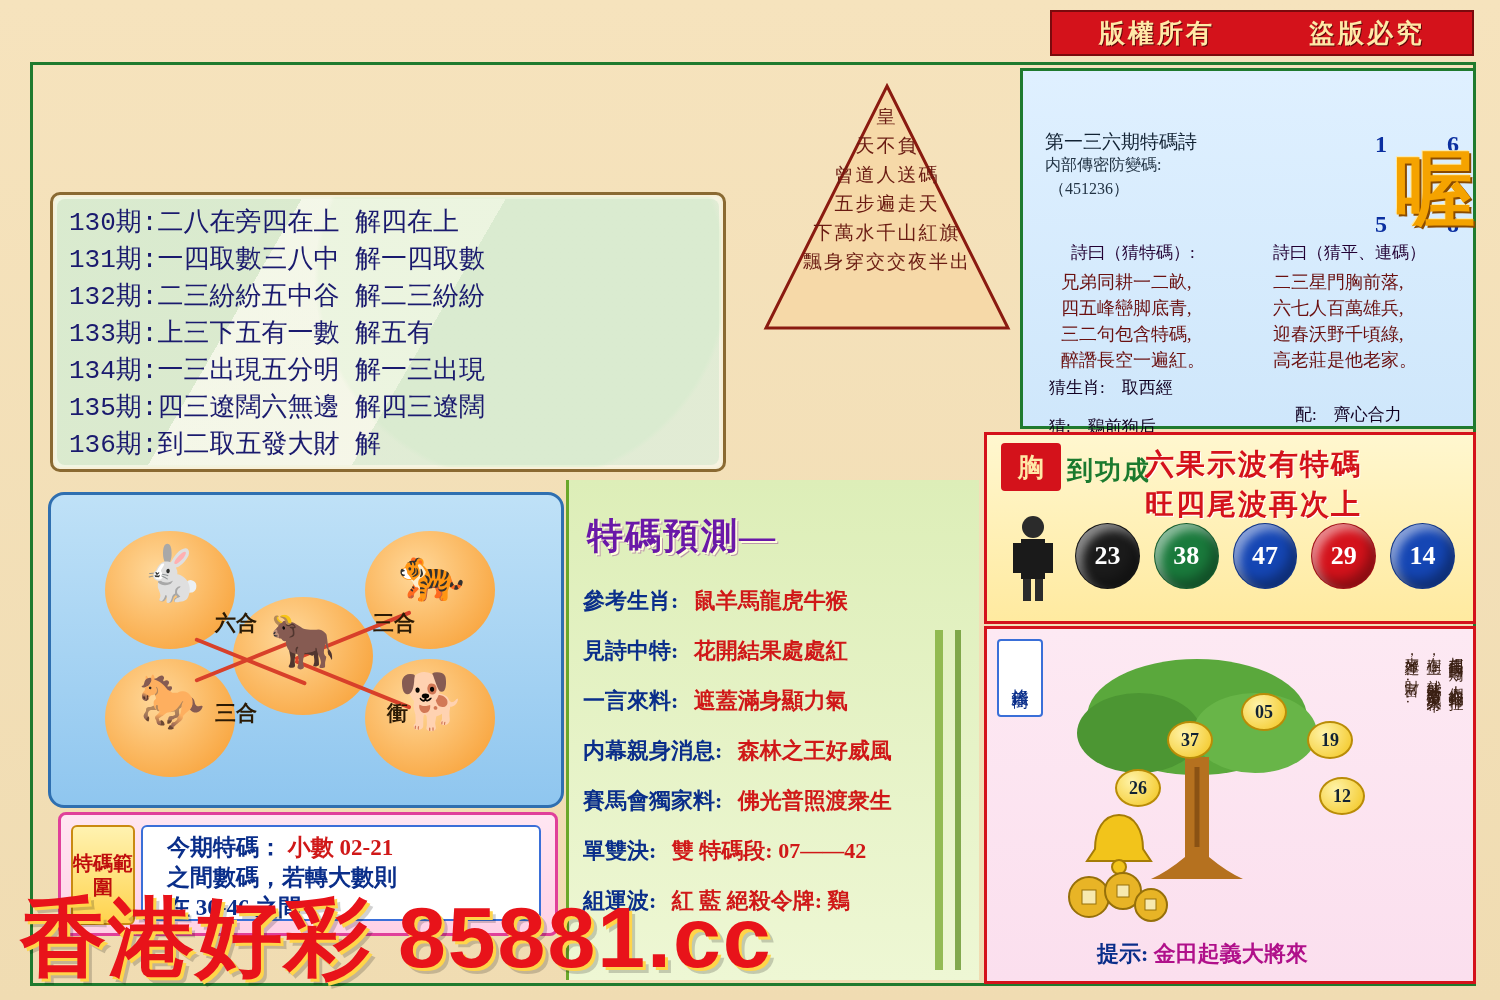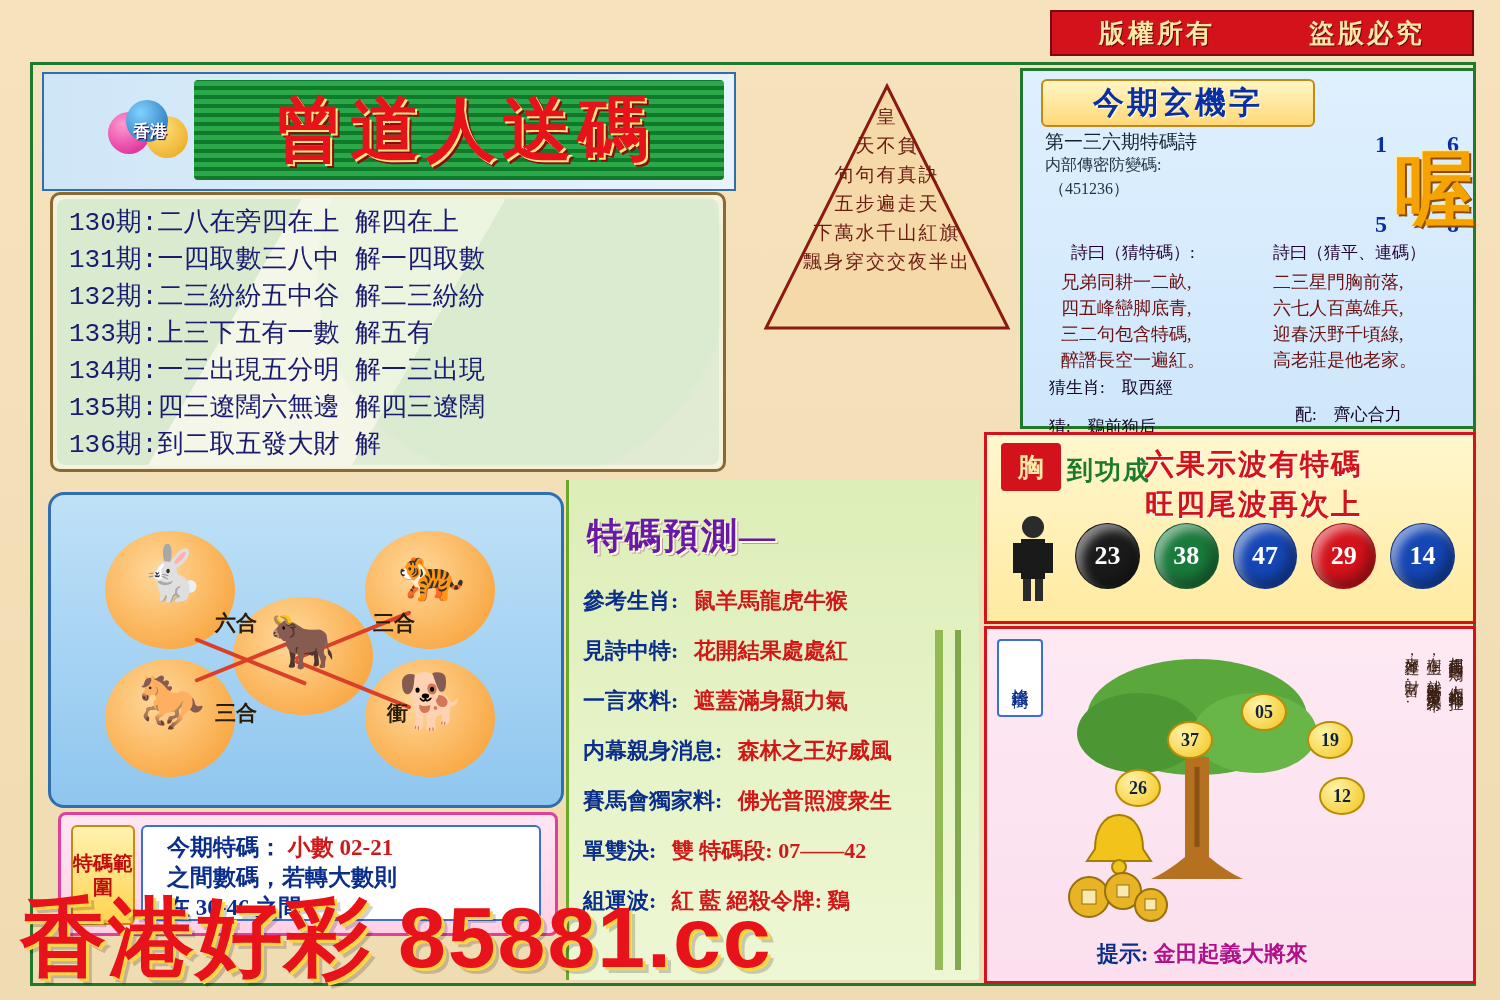--- a/index.html
+++ b/index.html
@@ -303,30 +303,20 @@
 
 <div class="page">
 
   <div class="copyright">
     <span>版權所有</span>
     <span>盜版必究</span>
   </div>
 
   <div class="frame"></div>
 
-  <div class="titlebox">
-    <div class="title-stripes"></div>
-    <div class="hk-badge">
-      <div class="b1"></div>
-        <div class="b2"></div>
-        <div class="b3"></div>
-      <div class="lbl">香港</div>
-    </div>
-    <div class="title-text">曾道人送碼</div>
-  </div>
 
   <div class="periods">
     <div class="cells"></div>
     <ul>
       <li>130期:二八在旁四在上  解四在上</li>
       <li>131期:一四取數三八中  解一四取數</li>
       <li>132期:二三紛紛五中谷  解二三紛紛</li>
       <li>133期:上三下五有一數  解五有</li>
       <li>134期:一三出現五分明  解一三出現</li>
       <li>135期:四三遼闊六無邊  解四三遼闊</li>
@@ -334,30 +324,29 @@
     </ul>
   </div>
 
   <div class="triangle-wrap">
     <svg width="250" height="260">
       <polygon points="125,6 246,248 4,248" fill="#f6d9a8" stroke="#8a1a10" stroke-width="3"></polygon>
     </svg>
     <div class="tri-lines">
       <div>皇</div>
       <div>天不負</div>
-      <div>句句有真訣</div>
+      <div>曾道人送碼</div>
       <div>五步遍走天</div>
       <div>下萬水千山紅旗</div>
       <div>飄身穿交交夜半出</div>
     </div>
   </div>
 
 
   <div class="xuanji">
-    <div class="hdr">今期玄機字</div>
     <div class="sub1">第一三六期特碼詩</div>
     <div class="sub2">内部傳密防變碼:</div>
     <div class="sub3">（451236）</div>
 
     <div class="bignum n1">1</div>
     <div class="bignum n6">6</div>
     <div class="bignum n5">5</div>
     <div class="bignum n8">8</div>
     <div class="bigchar">喔</div>
 

